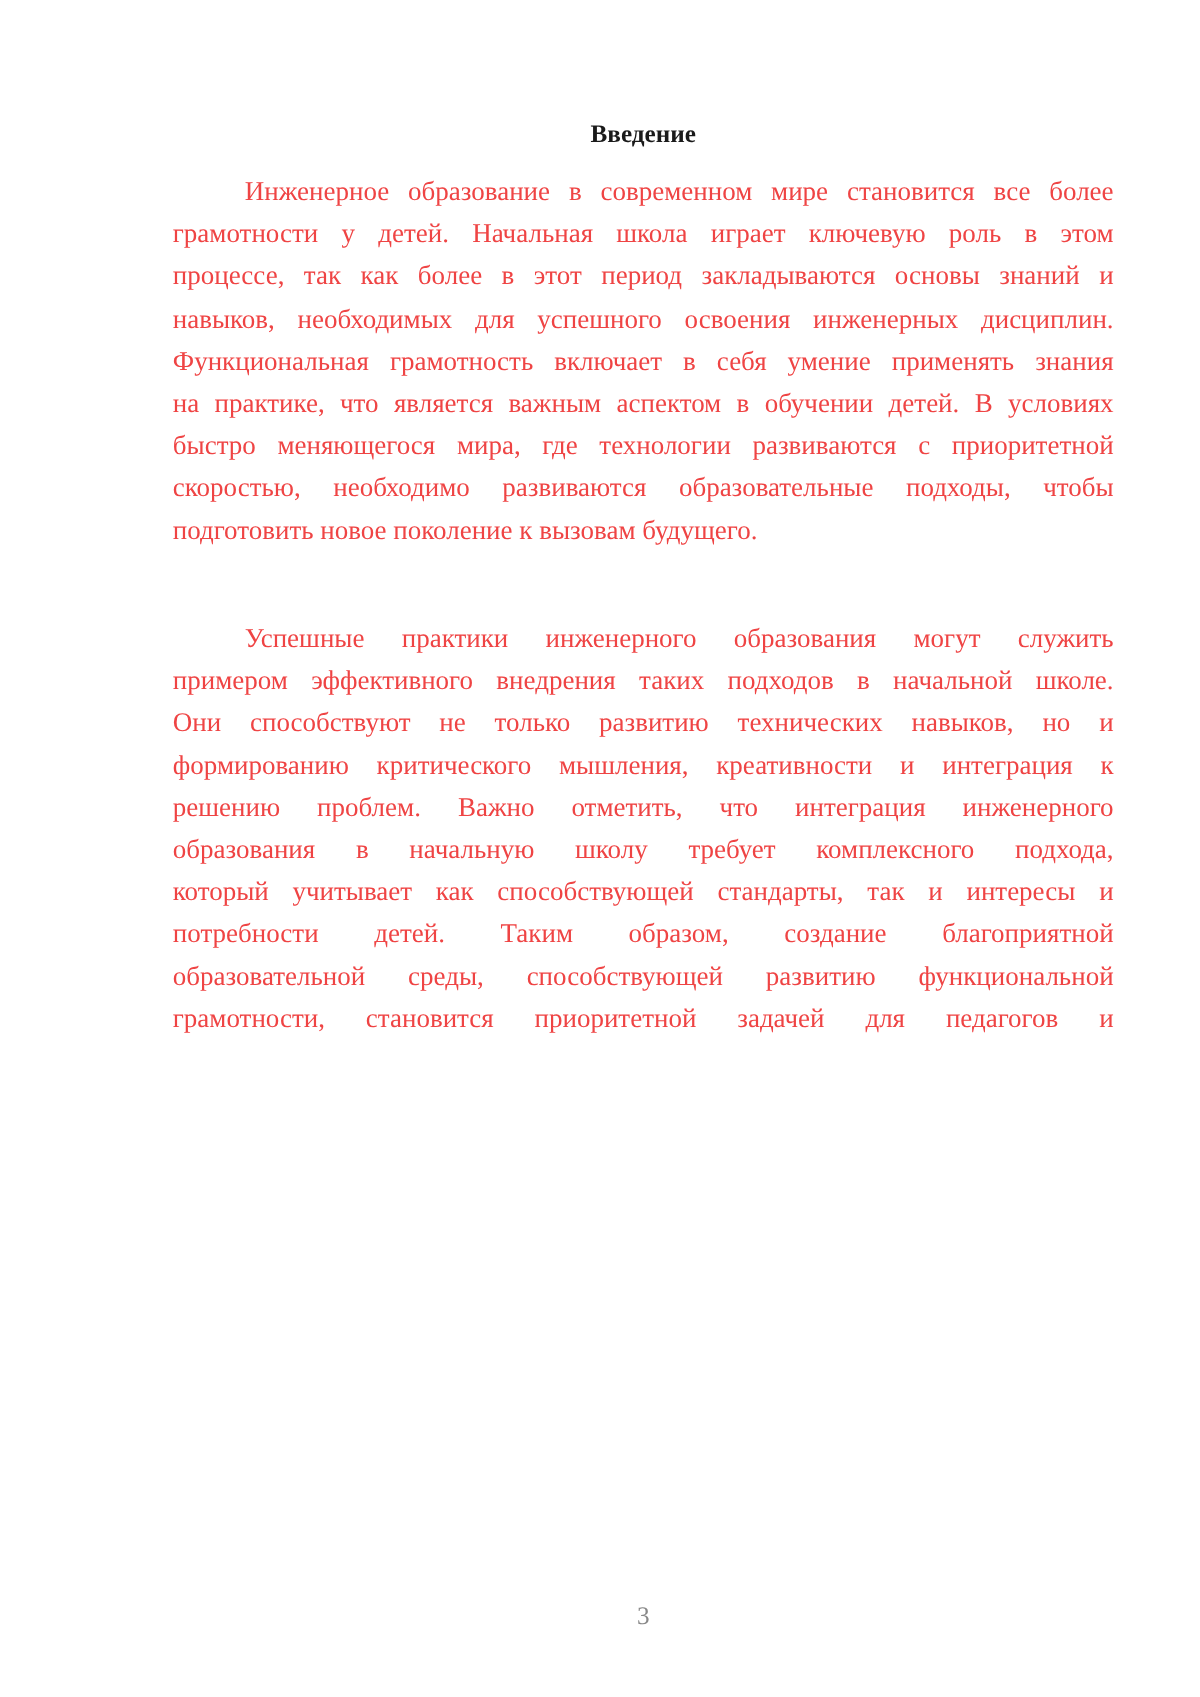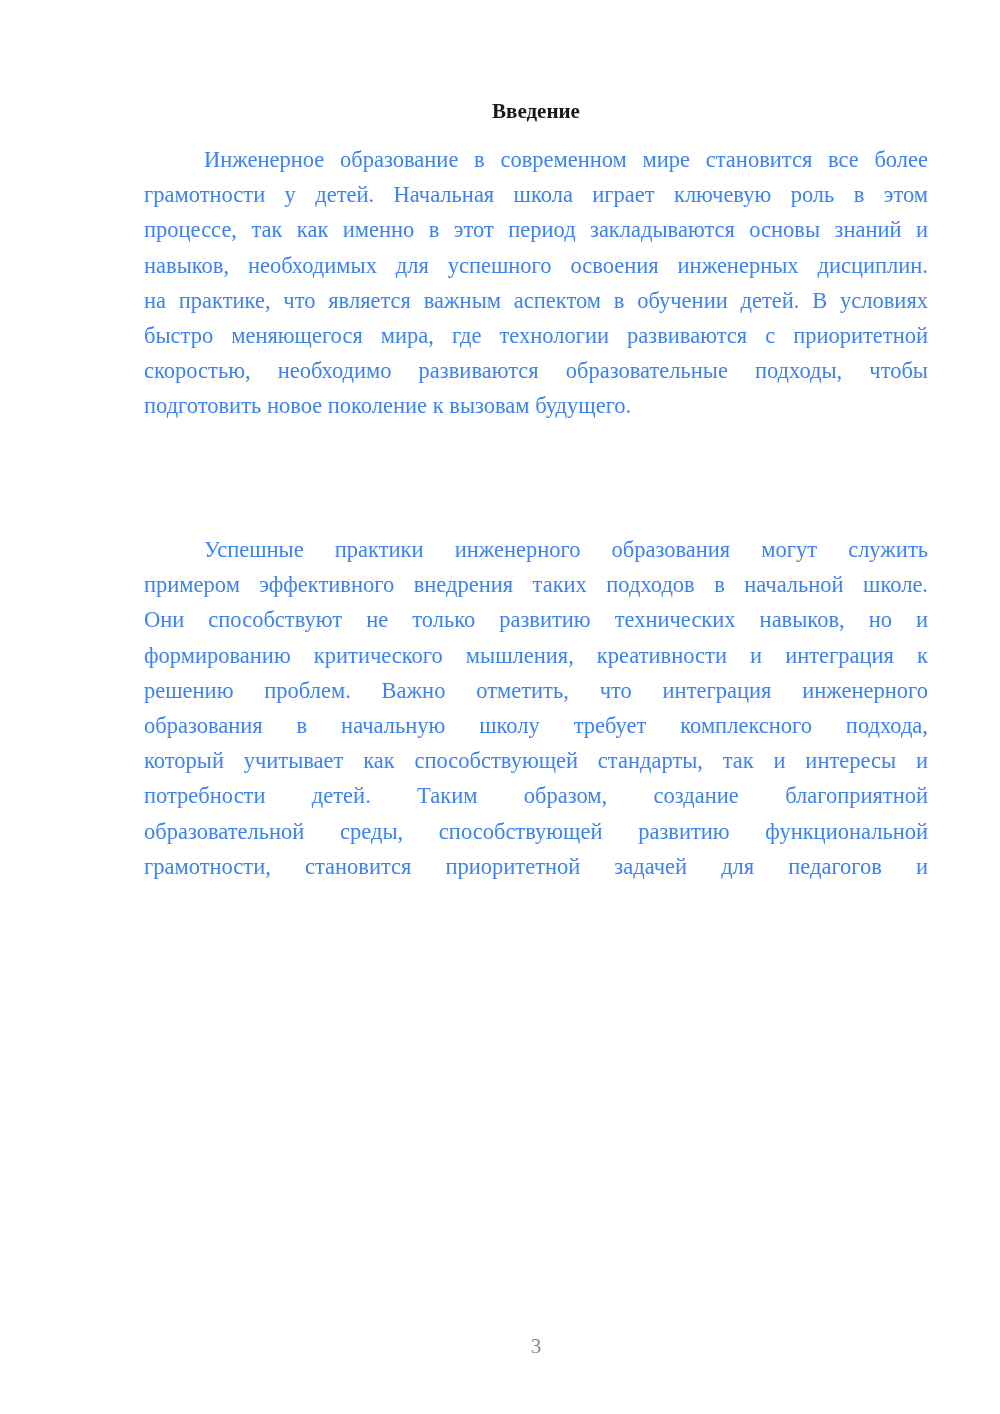--- a/index.html
+++ b/index.html
@@ -32,24 +32,24 @@
       font-size: 21px;
       line-height: 26px;
       color: #1a1a1a;
     }
     .paragraph {
       position: absolute;
       left: 144px;
       width: 784px;
       font-size: 22.5px;
       line-height: 35.2px;
-      color: #3b82f6;
+      color: #ef4444;
     }
     .p1 { top: 142px; }
-    .p2 { top: 532px; font-family: Liberation Serif, serif; }
+    .p2 { top: 514px; font-family: Liberation Serif, serif; }
     .line {
       display: block;
       white-space: nowrap;
       text-align: justify;
       text-align-last: justify;
       height: 35.2px;
     }
     .line.first {
       padding-left: 60px;
     }
@@ -68,22 +68,23 @@
   </style>
 </head>
 <body>
 
 <div class="page">
   <div class="title">Введение</div>
 
   <div class="paragraph p1">
     <span class="line first">Инженерное образование в современном мире становится все более</span>
     <span class="line">грамотности у детей. Начальная школа играет ключевую роль в этом</span>
-    <span class="line">процессе, так как именно в этот период закладываются основы знаний и</span>
+    <span class="line">процессе, так как более в этот период закладываются основы знаний и</span>
     <span class="line">навыков, необходимых для успешного освоения инженерных дисциплин.</span>
+    <span class="line">Функциональная грамотность включает в себя умение применять знания</span>
     <span class="line">на практике, что является важным аспектом в обучении детей. В условиях</span>
     <span class="line">быстро меняющегося мира, где технологии развиваются с приоритетной</span>
     <span class="line">скоростью, необходимо развиваются образовательные подходы, чтобы</span>
     <span class="line last">подготовить новое поколение к вызовам будущего.</span>
   </div>
 
   <div class="paragraph p2">
     <span class="line first">Успешные практики инженерного образования могут служить</span>
     <span class="line">примером эффективного внедрения таких подходов в начальной школе.</span>
     <span class="line">Они способствуют не только развитию технических навыков, но и</span>

